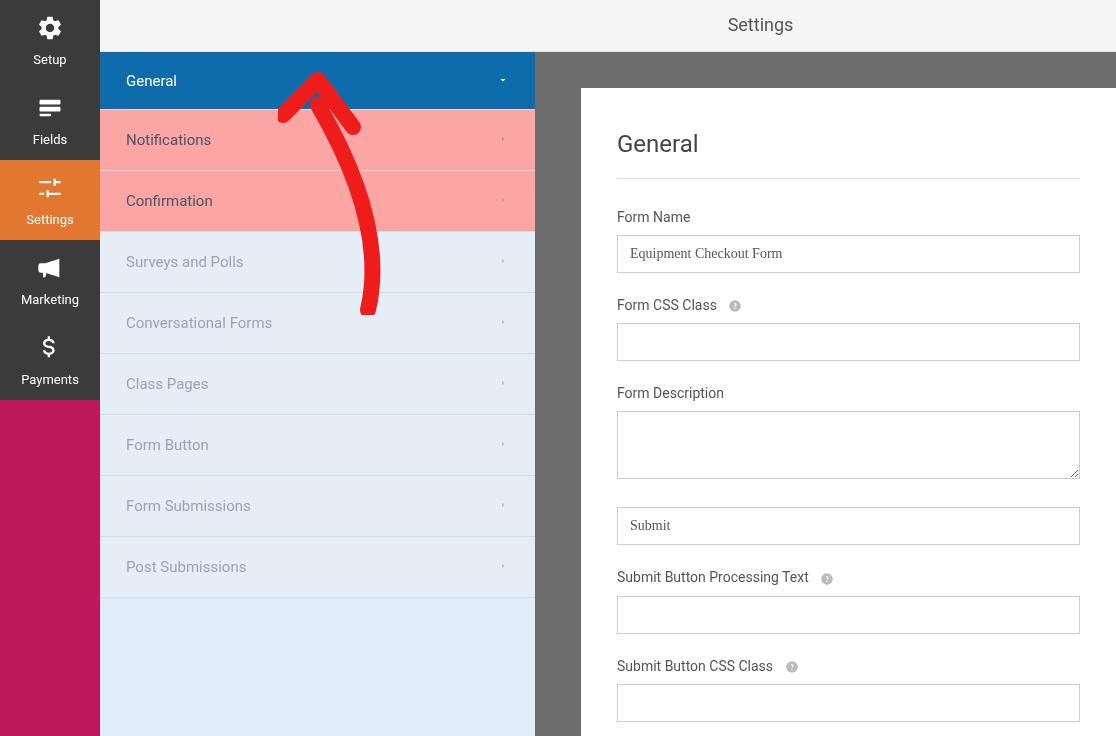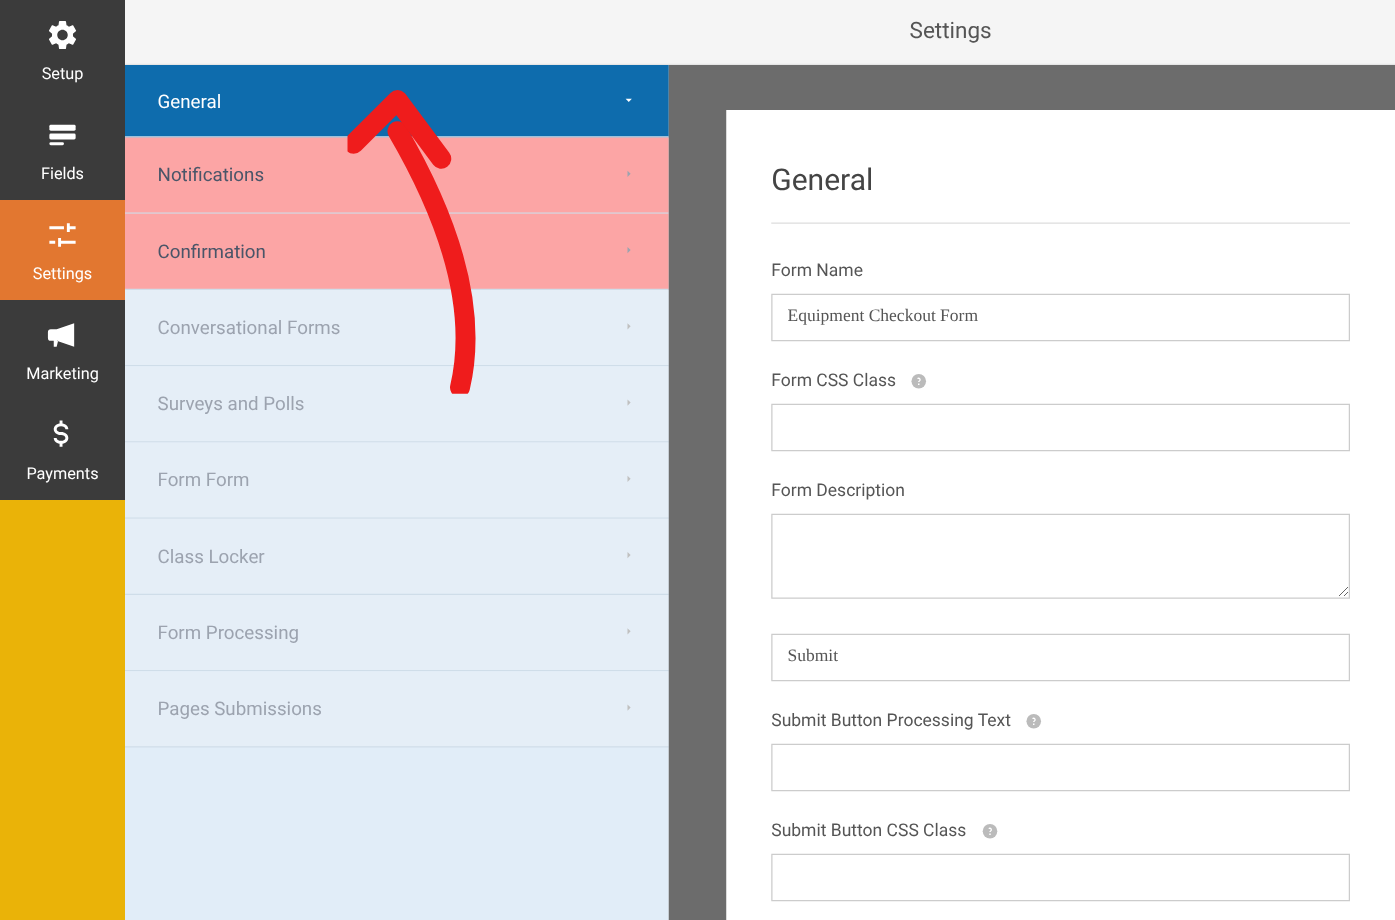--- a/index.html
+++ b/index.html
@@ -12,21 +12,21 @@
       position: relative;
     }
     
     
     .icon-sidebar {
       position: absolute;
       left: 0;
       top: 0;
       width: 100px;
       height: 736px;
-      background: #eab308;
+      background: #be185d;
       display: flex;
       flex-direction: column;
     }
     .icon-sidebar-item {
       width: 100px;
       height: 80px;
       display: flex;
       flex-direction: column;
       align-items: center;
       justify-content: center;
@@ -247,61 +247,61 @@
   </div>
   <div class="settings-menu-item">
     <span>Confirmation</span>
     <span class="chevron">
       <svg viewBox="0 0 24 24" fill="#9ca3af">
           <path d="M10 7l5 5-5 5z"></path>
         </svg>
     </span>
   </div>
   <div class="settings-menu-item muted">
+    <span>Surveys and Polls</span>
+    <span class="chevron">
+      <svg viewBox="0 0 24 24" fill="#c0c0c0">
+          <path d="M10 7l5 5-5 5z"></path>
+        </svg>
+    </span>
+  </div>
+  <div class="settings-menu-item muted">
     <span>Conversational Forms</span>
     <span class="chevron">
       <svg viewBox="0 0 24 24" fill="#c0c0c0">
           <path d="M10 7l5 5-5 5z"></path>
         </svg>
     </span>
   </div>
   <div class="settings-menu-item muted">
-    <span>Surveys and Polls</span>
-    <span class="chevron">
-      <svg viewBox="0 0 24 24" fill="#c0c0c0">
-          <path d="M10 7l5 5-5 5z"></path>
-        </svg>
-    </span>
-  </div>
-  <div class="settings-menu-item muted">
-    <span>Form Form</span>
-    <span class="chevron">
-      <svg viewBox="0 0 24 24" fill="#c0c0c0">
-          <path d="M10 7l5 5-5 5z"></path>
-        </svg>
-    </span>
-  </div>
-  <div class="settings-menu-item muted">
-    <span>Class Locker</span>
-    <span class="chevron">
-      <svg viewBox="0 0 24 24" fill="#c0c0c0">
-          <path d="M10 7l5 5-5 5z"></path>
-        </svg>
-    </span>
-  </div>
-  <div class="settings-menu-item muted">
-    <span>Form Processing</span>
-    <span class="chevron">
-      <svg viewBox="0 0 24 24" fill="#c0c0c0">
-          <path d="M10 7l5 5-5 5z"></path>
-        </svg>
-    </span>
-  </div>
-  <div class="settings-menu-item muted">
-    <span>Pages Submissions</span>
+    <span>Class Pages</span>
+    <span class="chevron">
+      <svg viewBox="0 0 24 24" fill="#c0c0c0">
+          <path d="M10 7l5 5-5 5z"></path>
+        </svg>
+    </span>
+  </div>
+  <div class="settings-menu-item muted">
+    <span>Form Button</span>
+    <span class="chevron">
+      <svg viewBox="0 0 24 24" fill="#c0c0c0">
+          <path d="M10 7l5 5-5 5z"></path>
+        </svg>
+    </span>
+  </div>
+  <div class="settings-menu-item muted">
+    <span>Form Submissions</span>
+    <span class="chevron">
+      <svg viewBox="0 0 24 24" fill="#c0c0c0">
+          <path d="M10 7l5 5-5 5z"></path>
+        </svg>
+    </span>
+  </div>
+  <div class="settings-menu-item muted">
+    <span>Post Submissions</span>
     <span class="chevron">
       <svg viewBox="0 0 24 24" fill="#c0c0c0">
           <path d="M10 7l5 5-5 5z"></path>
         </svg>
     </span>
   </div>
 </div>
 
 <div class="dark-bg"></div>
 

